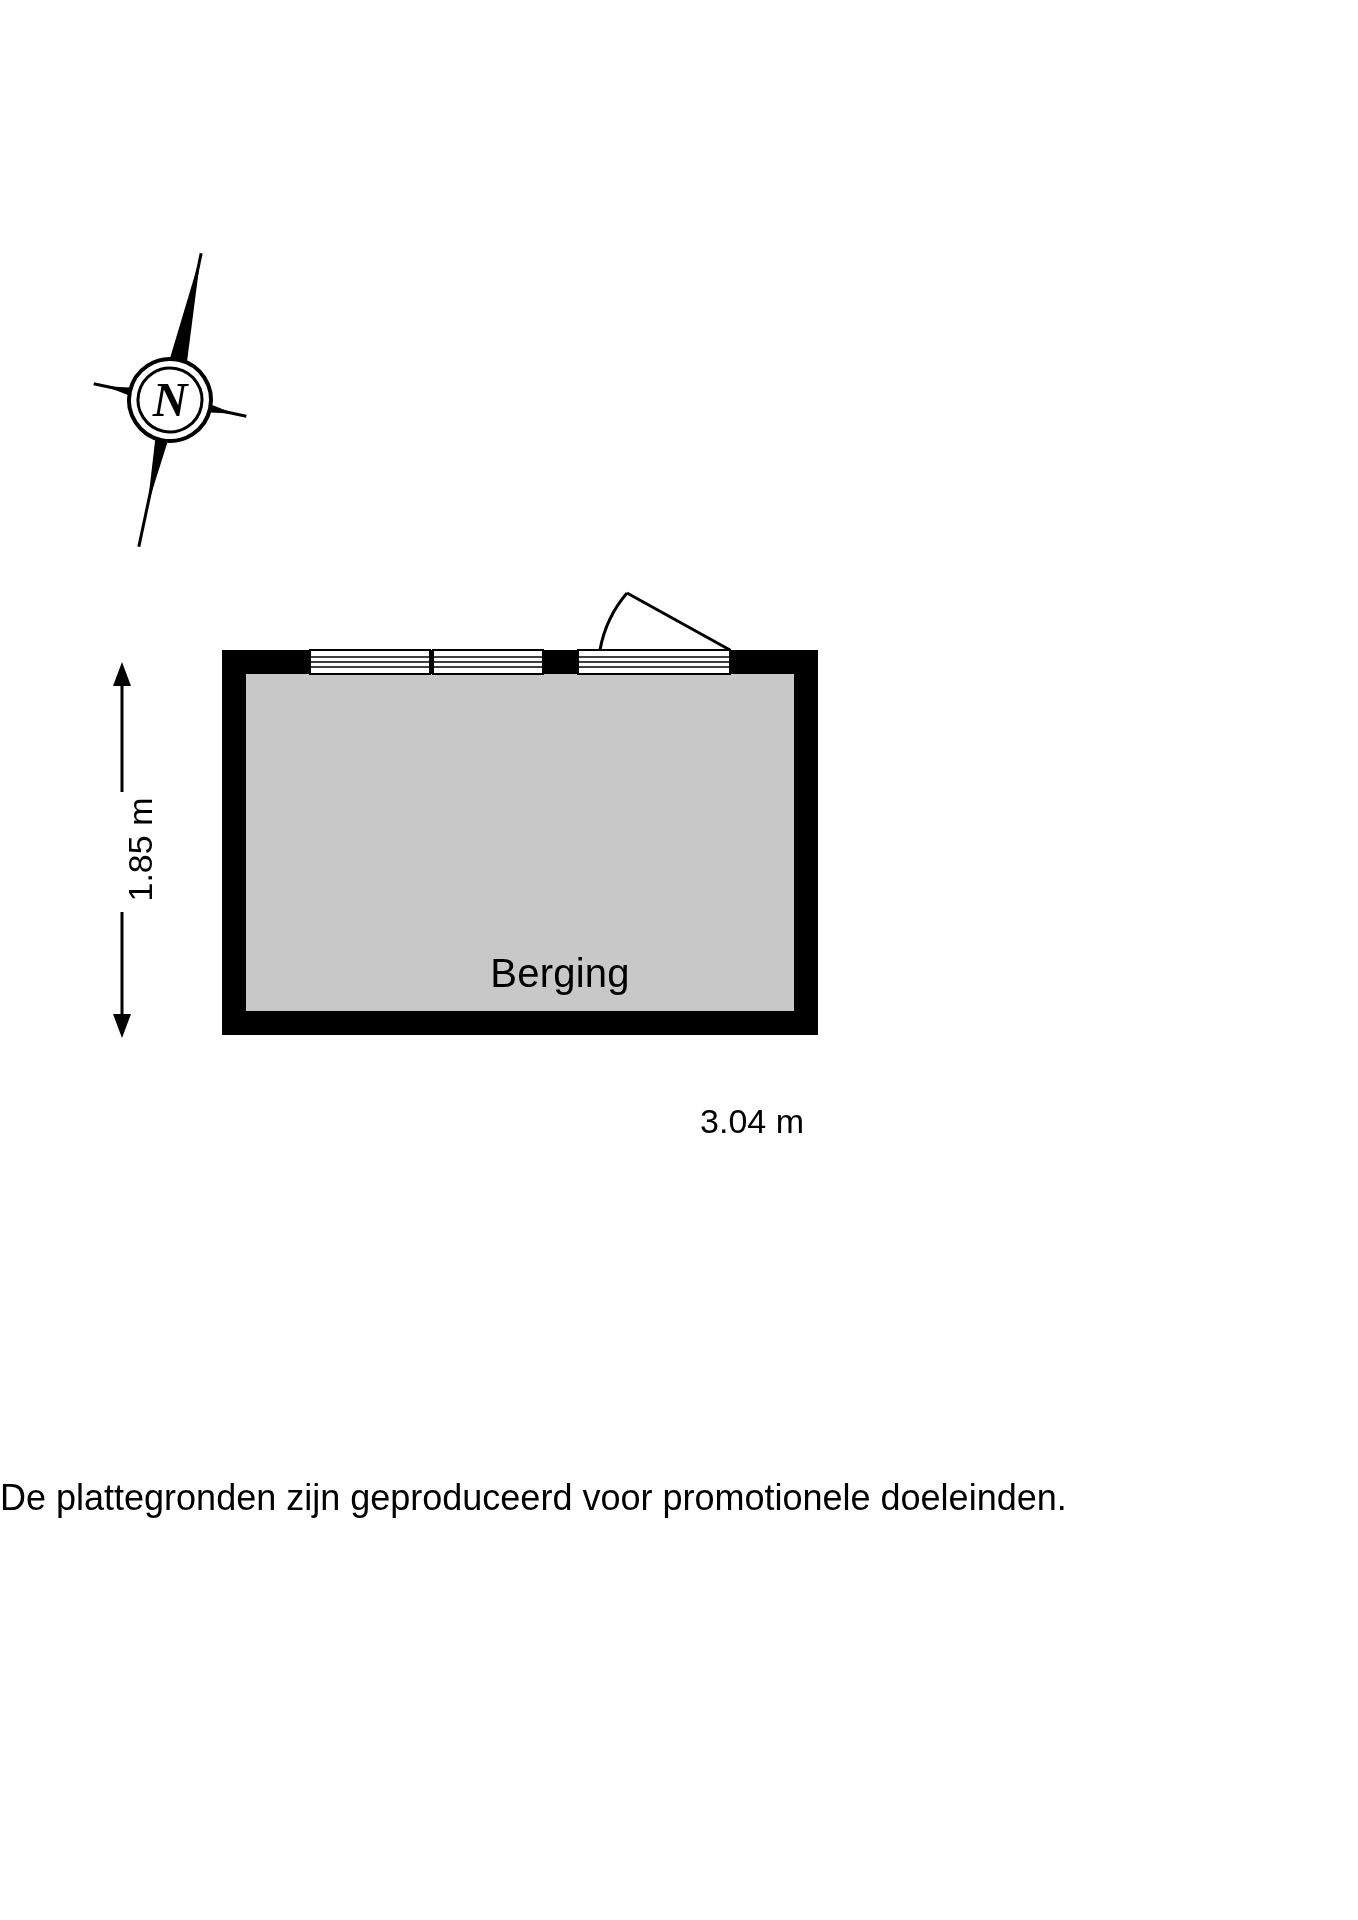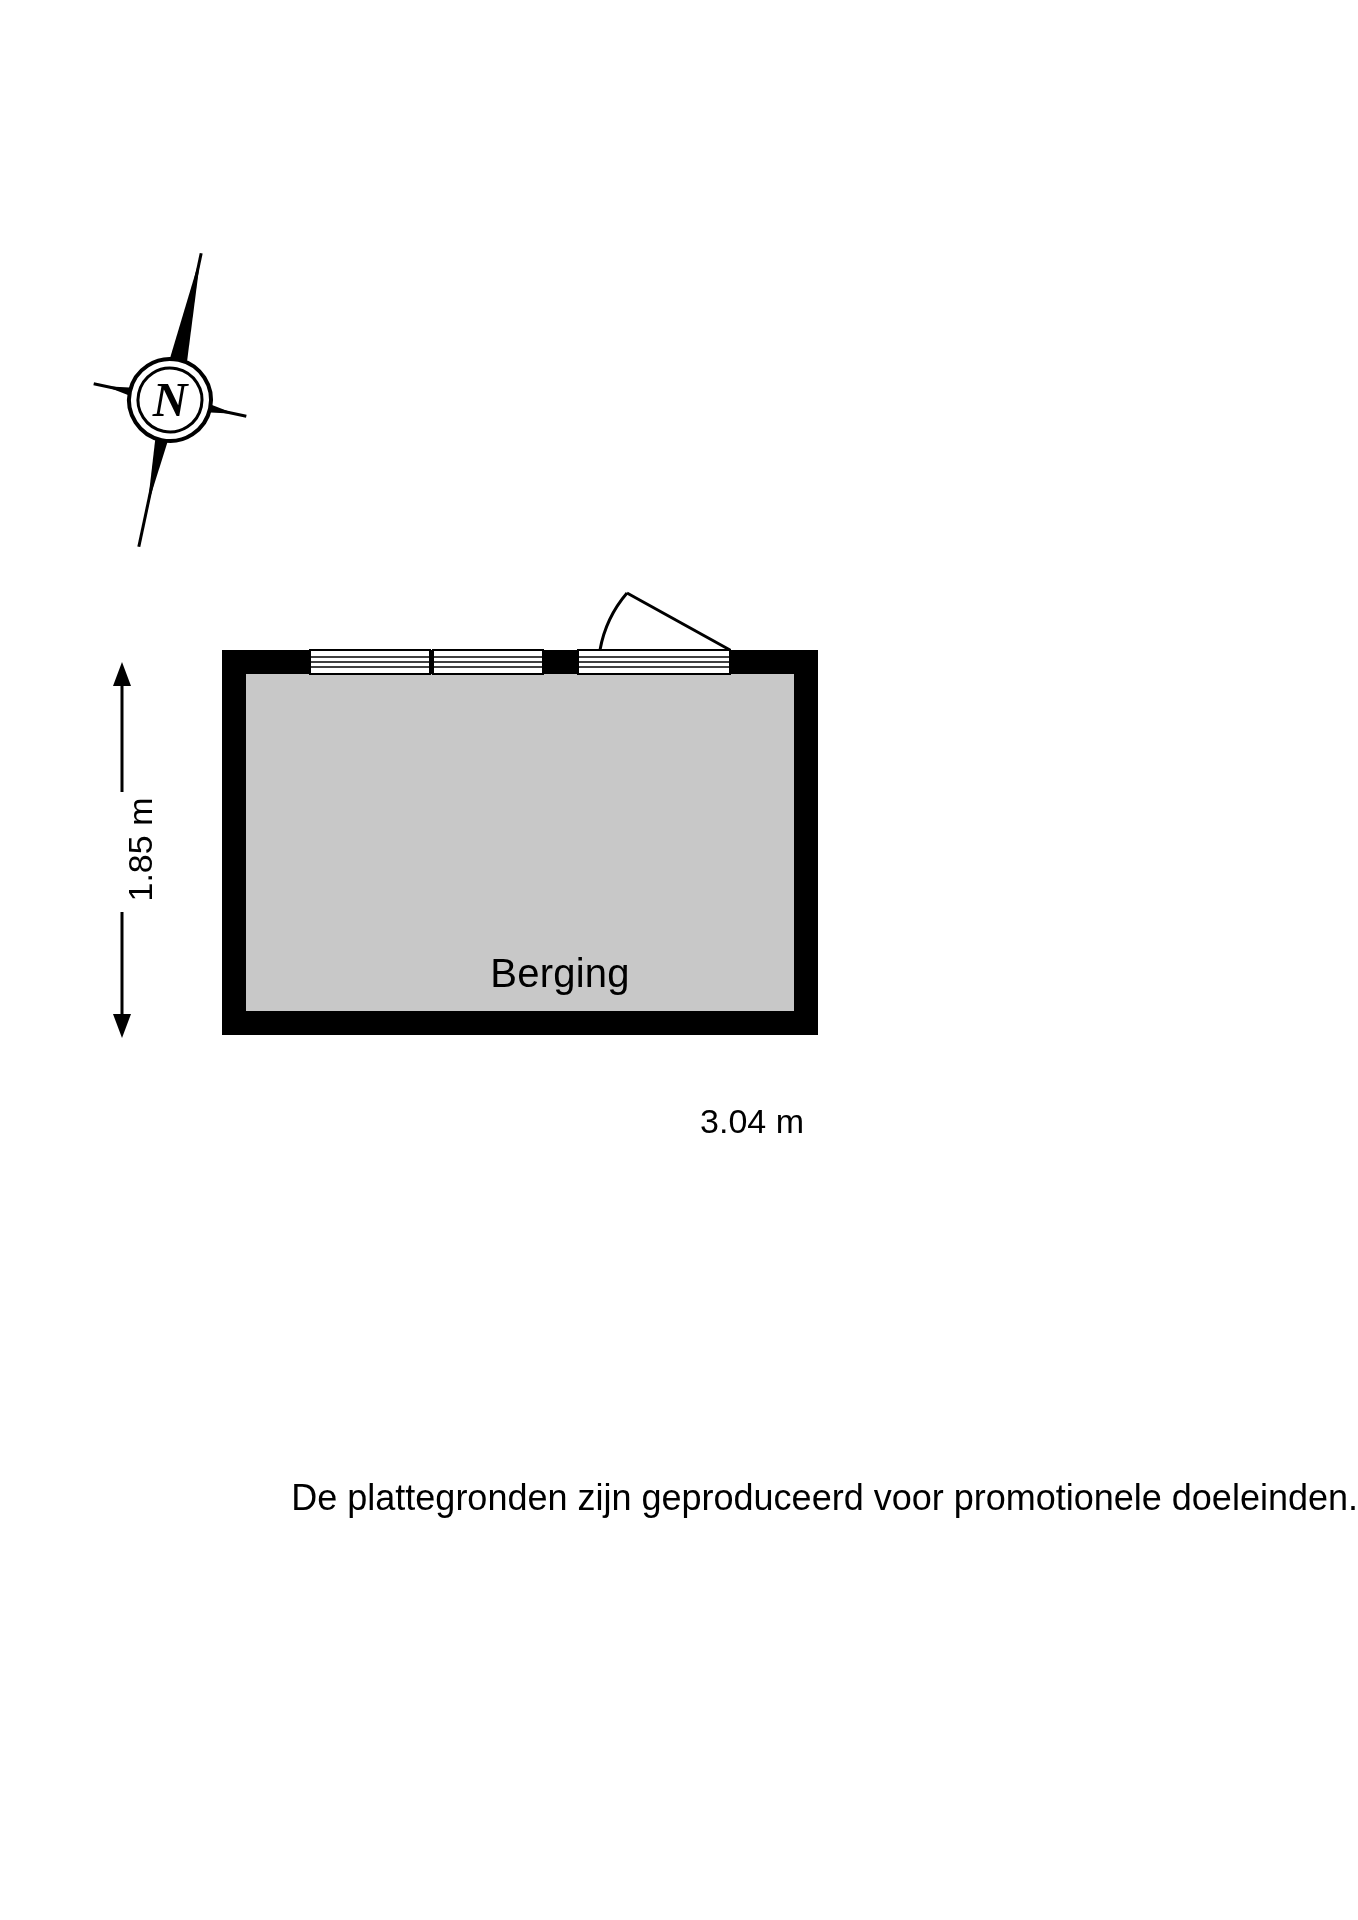--- a/index.html
+++ b/index.html
@@ -91,21 +91,21 @@
     padding: 0 6px;
     box-sizing: border-box;
     white-space: nowrap;
   }
 
   
   #disclaimer {
     left: 0px;
     top: 1475px;
     width: 1358px;
-    text-align: right;
+    text-align: left;
     font-size: 36px;
     line-height: 1.26;
     color: #000000;
   }
   #disclaimer div { white-space: nowrap; }
 </style>
 </head>
 <body>
 
 <div class="abs" id="compass-rose">

